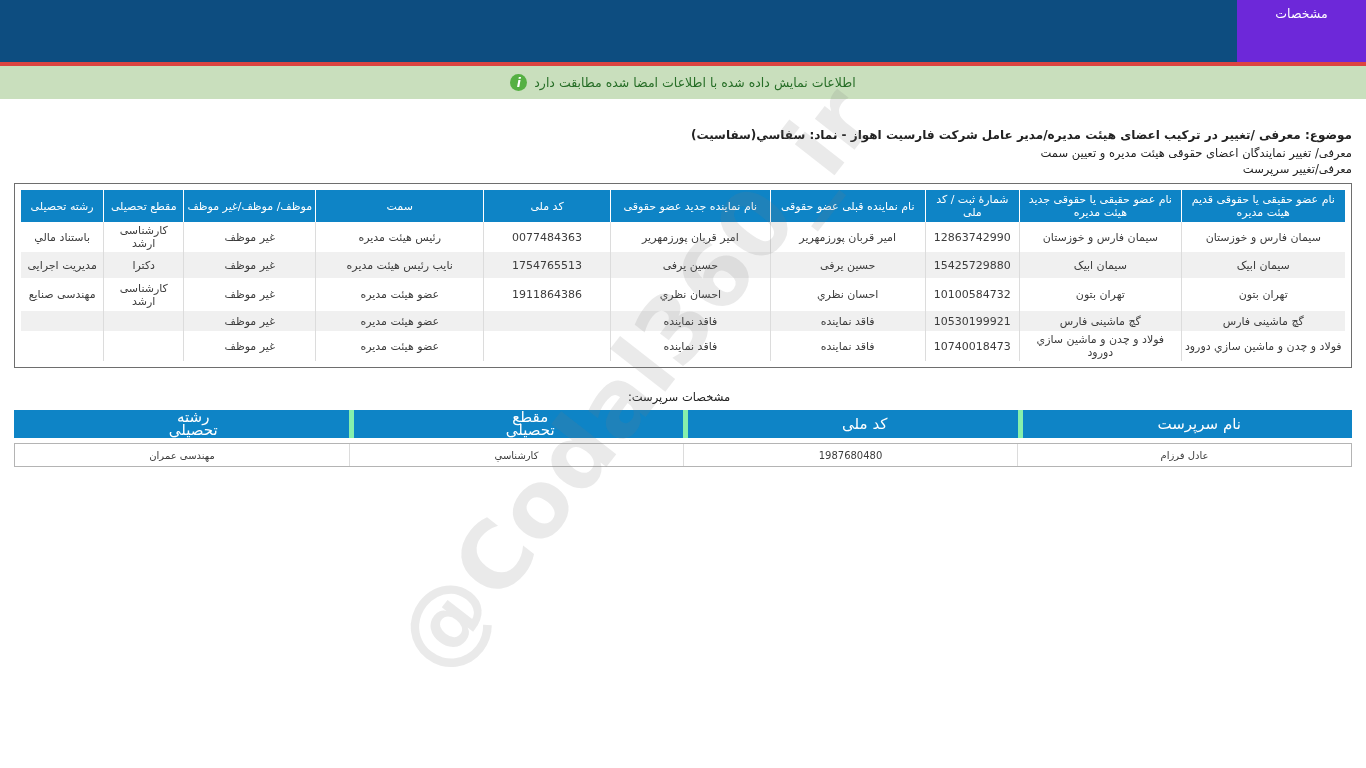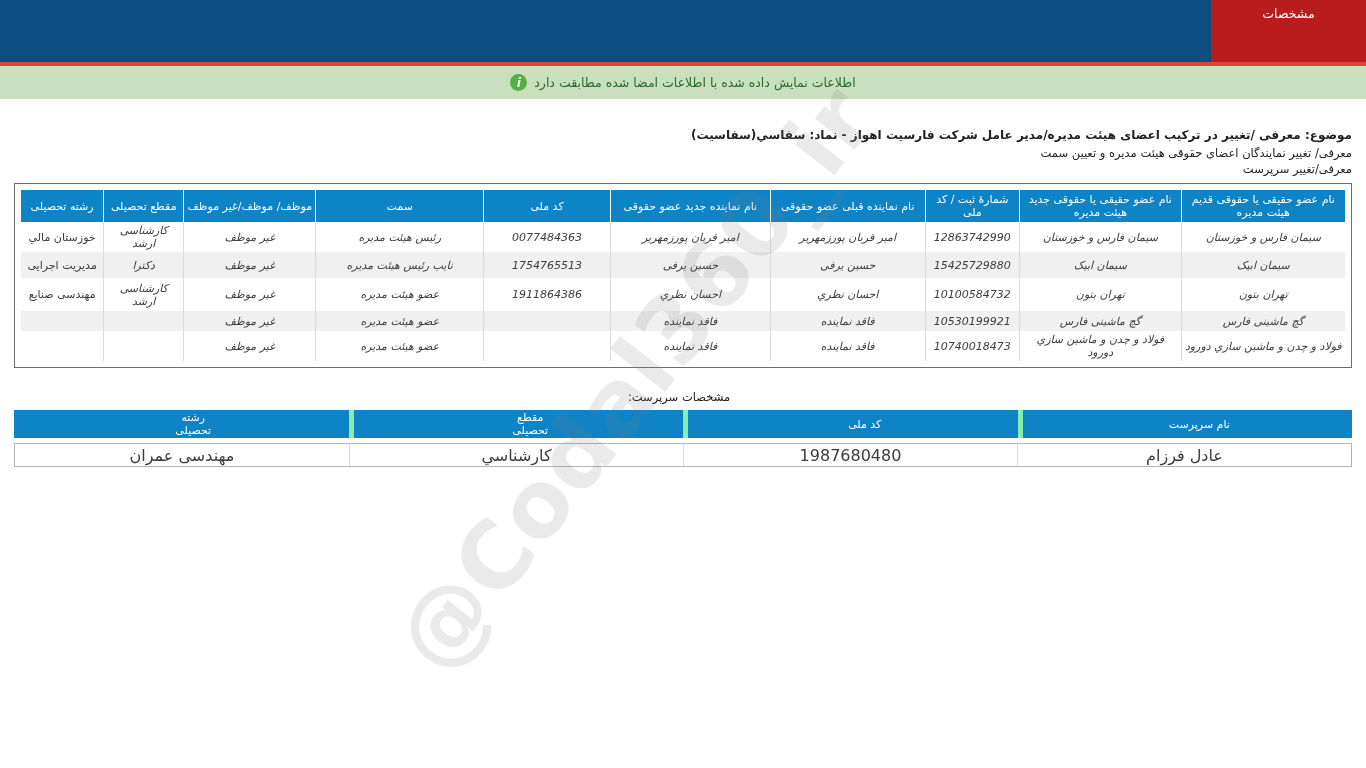--- a/index.html
+++ b/index.html
@@ -2,22 +2,22 @@
 <html lang="fa" dir="rtl"><head>
 <meta charset="utf-8">
 <style>
   * { margin:0; padding:0; box-sizing:border-box; }
   html,body { width:1366px; height:768px; overflow:hidden; background:#fff;
     font-family:"DejaVu Sans", sans-serif; }
   body { position:relative; direction:rtl; }
 
   
   .topbar { position:relative; height:62px; background:#0d4d80; }
-  .topbar .tab { position:absolute; top:0; right:0; width:155px; height:62px;
-    background:#b91c1c; color:#fff; font-size:12.5px; text-align:center;
+  .topbar .tab { position:absolute; top:0; right:0; width:129px; height:62px;
+    background:#6d28d9; color:#fff; font-size:12.5px; text-align:center;
     padding-top:6px; cursor:pointer; }
   .redline { height:4px; background:#dc4440; }
 
   
   .notice { height:33px; background:#c9dfbd; display:flex; align-items:center;
     justify-content:center; gap:7px; color:#276e27; font-size:12.5px; }
   .info-icon { display:inline-flex; width:17px; height:17px; border-radius:50%;
     background:#55b043; color:#fff; font-size:12px; font-weight:bold;
     align-items:center; justify-content:center; font-style:italic; }
 
@@ -30,39 +30,39 @@
   .board-box { margin:6px 14px 0 14px; border:1px solid #6e6e6e; padding:6px;
     background:#fff; }
   table.board { width:100%; border-collapse:collapse; table-layout:fixed;
     font-size:11px; color:#3c3c3c; }
   table.board thead th { background:#0e84c6; color:#fff; font-weight:normal;
     font-size:11px; height:32px; padding:2px 3px; text-align:center;
     vertical-align:middle; line-height:13px; }
   table.board thead th:not(:last-child){ border-left:1px solid #fff; }
   table.board tbody td { text-align:center; vertical-align:middle;
     padding:2px 3px; line-height:13px; }
-  table.board tbody td:not(:last-child){ border-left:1px solid #dcdcdc;font-style:italic; }
+  table.board tbody td:not(:last-child){ border-left:1px solid #dcdcdc; }
   table.board tbody tr:nth-child(even){ background:#f0f0f0; }
   table.board tbody tr:nth-child(1) td,
   table.board tbody tr:nth-child(2) td { height:26px; }
   table.board tbody tr:nth-child(3) td { height:33px; }
   table.board tbody tr:nth-child(4) td,
   table.board tbody tr:nth-child(5) td { height:20px; }
 
   
   .sup-label { margin:22px 22px 6px 14px; font-size:11.5px; color:#222;
     text-align:center; }
   .sup-header, .sup-body { display:flex; margin:0 14px; direction:rtl; }
   .sup-header { background:#0e84c6; }
-  .sup-header .cell { flex:0 0 25%; color:#fff; font-size:11px; height:28px;
+  .sup-header .cell { flex:0 0 25%; color:#fff; font-size:15px; height:28px;
     display:flex; align-items:center; justify-content:center; text-align:center;
     white-space:pre-line; line-height:13px;padding-left:24px; }
   .sup-header .cell:not(:last-child){ border-left:5px solid #86efac; }
   .sup-body { margin-top:5px; border:1px solid #b4b4b4; background:#fff; }
-  .sup-body .cell { flex:0 0 25%; color:#3c3c3c; font-size:16px; height:22px;
+  .sup-body .cell { flex:0 0 25%; color:#3c3c3c; font-size:10px; height:22px;
     display:flex; align-items:center; justify-content:center; }
   .sup-body .cell:not(:last-child){ border-left:1px solid #dcdcdc; }
 
   
   .watermark { position:absolute; top:345px; left:290px; width:660px;
     direction:ltr; transform:rotate(-52deg); font-size:92px; font-weight:bold;
     color:rgba(125,125,125,0.16); letter-spacing:1px; pointer-events:none;
     white-space:nowrap; }
 </style>
 </head>
@@ -119,21 +119,21 @@
           <tr>
             <td>سیمان فارس و خوزستان</td>
             <td>سیمان فارس و خوزستان</td>
             <td>12863742990</td>
             <td>امیر قربان پورزمهریر</td>
             <td>امیر قربان پورزمهریر</td>
             <td>0077484363</td>
             <td>رئیس هیئت مدیره</td>
             <td>غیر موظف</td>
             <td>کارشناسی ارشد</td>
-            <td>خوزستان مالي</td>
+            <td>باستناد مالي</td>
           </tr>
           <tr>
             <td>سیمان ابیک</td>
             <td>سیمان ابیک</td>
             <td>15425729880</td>
             <td>حسین یرفی</td>
             <td>حسین یرفی</td>
             <td>1754765513</td>
             <td>نایب رئیس هیئت مدیره</td>
             <td>غیر موظف</td>

